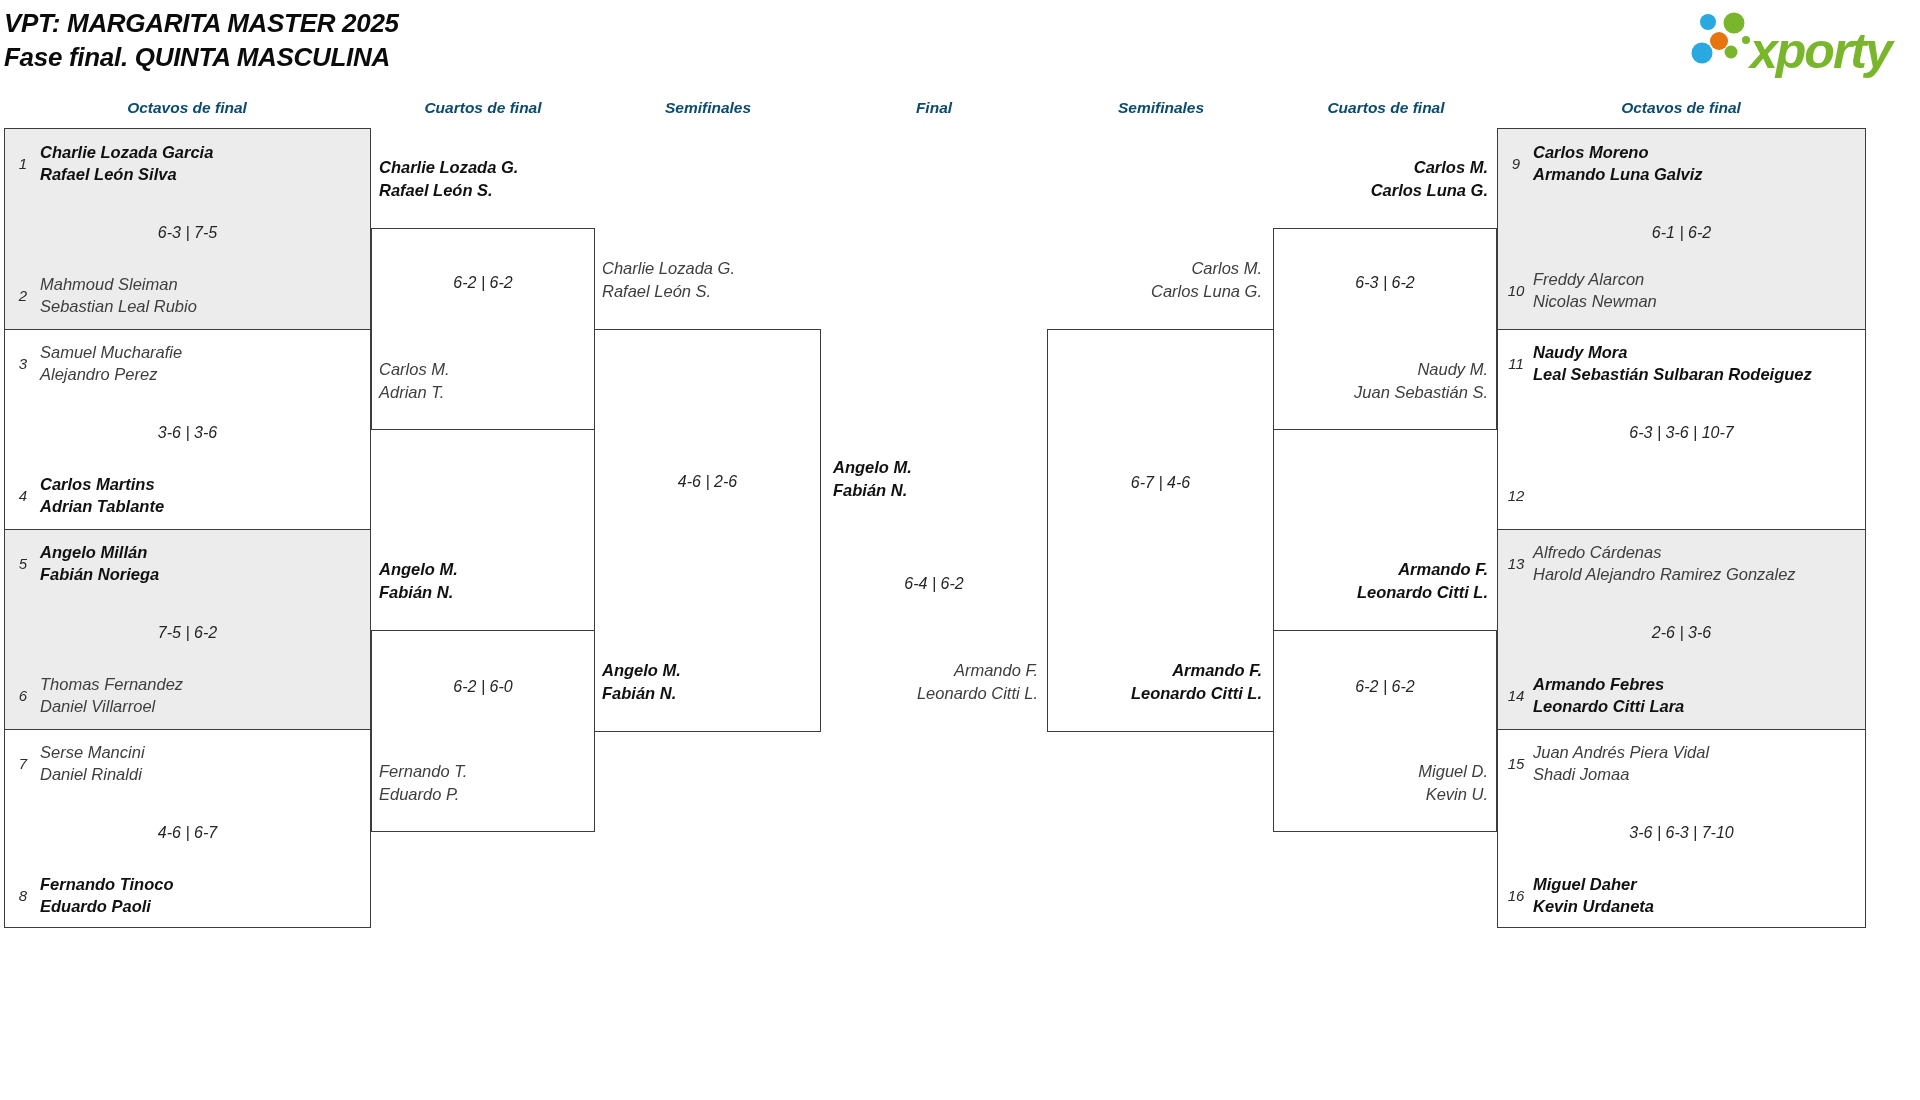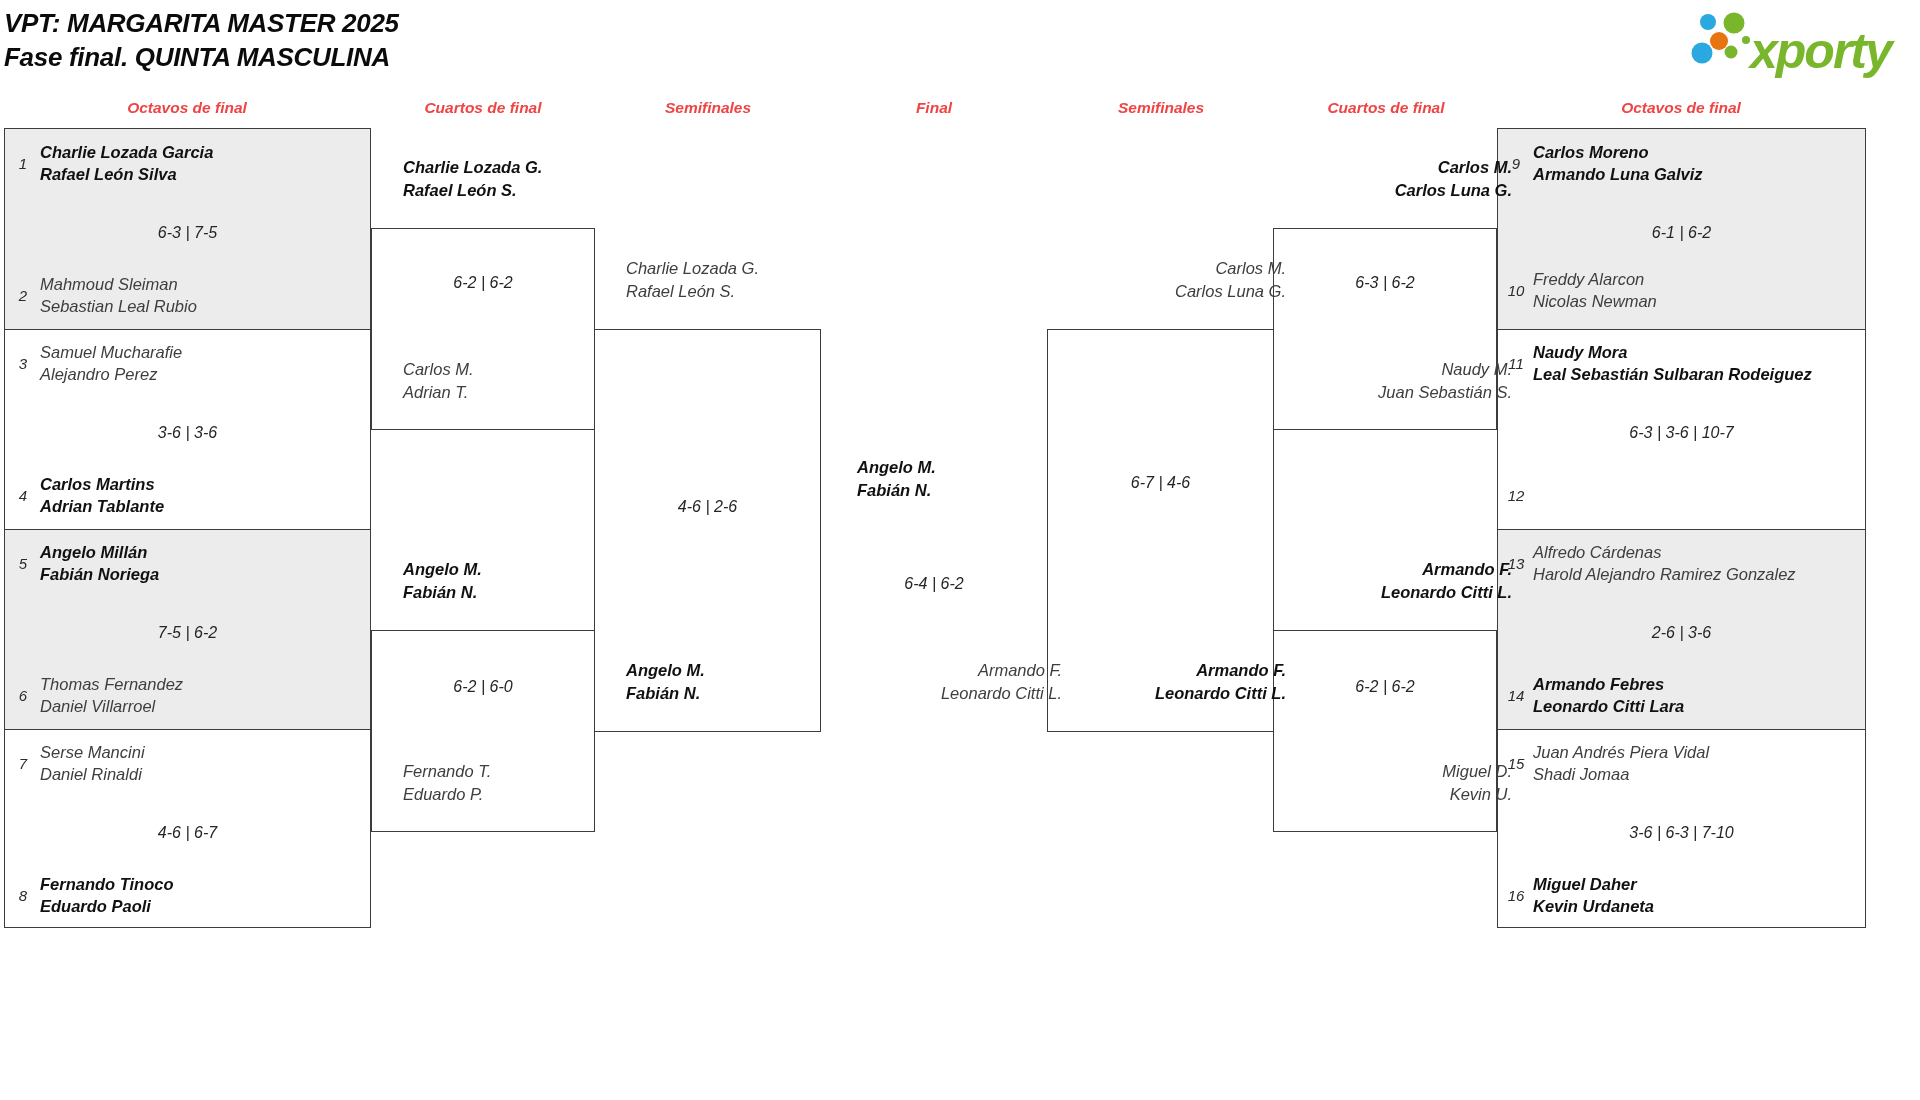--- a/index.html
+++ b/index.html
@@ -1,36 +1,36 @@
 <!DOCTYPE html>
 <html><head>
 <meta charset="utf-8">
 <style>
   html,body{margin:0;padding:0;background:#fff;}
   #canvas{position:relative;width:1920px;height:1100px;background:#fff;overflow:hidden;
           font-family:"Liberation Sans",sans-serif;color:#222;font-style:italic;}
   .title-line{position:absolute;left:4px;font-weight:700;font-size:26px;line-height:34px;
               color:#0b0b0b;letter-spacing:-0.3px;white-space:nowrap;}
   .round-header{position:absolute;top:99px;width:240px;text-align:center;font-size:15.5px;
-                font-weight:600;color:#ef4444;white-space:nowrap;}
+                font-weight:600;color:#0c4a6e;white-space:nowrap;}
   
   .obox{position:absolute;top:128px;height:800px;border:1px solid #3c3c3c;box-sizing:border-box;background:#fff;}
   .fill{position:absolute;left:0;right:0;height:200px;background:#ececec;}
   .hdiv{position:absolute;left:0;right:0;height:1px;background:#3c3c3c;}
   .trow{position:absolute;left:6px;right:4px;height:46px;display:flex;align-items:center;gap:5px;}
   .seed{flex:none;width:24px;text-align:center;font-size:15px;color:#2c2c2c;}
   .names{font-size:16.5px;line-height:22px;color:#3e3e3e;white-space:nowrap;}
   .names span{display:block;}
   .names.w{font-weight:700;color:#111;}
   .score{position:absolute;text-align:center;font-size:16px;color:#252525;white-space:nowrap;height:23px;line-height:23px;}
   .oscore{left:0;right:0;}
   
   .rbox{position:absolute;border:1px solid #3c3c3c;box-sizing:border-box;background:transparent;}
   
-  .lbl{position:absolute;font-size:16.5px;line-height:23px;color:#3e3e3e;white-space:nowrap;margin-left:24px;}
+  .lbl{position:absolute;font-size:16.5px;line-height:23px;color:#3e3e3e;white-space:nowrap;}
   .lbl span{display:block;}
   .lbl.w{font-weight:700;color:#111;}
   .lbl.r{text-align:right;}
   
   #logo{position:absolute;left:1686px;top:5px;width:226px;height:82px;cursor:pointer;}
 </style>
 </head>
 <body>
 
 <div id="canvas">
@@ -222,21 +222,21 @@
   <div class="score" style="left:371px;width:224px;top:675px">6-2 | 6-0</div>
   <div class="lbl" style="left:379px;top:760px">
       <span>Fernando T.</span>
       <span>Eduardo P.</span>
     </div>
 
   <div class="lbl" style="left:602px;top:257px">
       <span>Charlie Lozada G.</span>
       <span>Rafael León S.</span>
     </div>
-  <div class="score" style="left:594px;width:227px;top:495px">4-6 | 2-6</div>
+  <div class="score" style="left:594px;width:227px;top:470px">4-6 | 2-6</div>
   <div class="lbl w" style="left:602px;top:659px">
       <span>Angelo M.</span>
       <span>Fabián N.</span>
     </div>
 
   <div class="lbl w" style="left:833px;top:456px">
       <span>Angelo M.</span>
       <span>Fabián N.</span>
     </div>
   <div class="score" style="left:821px;width:226px;top:572px">6-4 | 6-2</div>

